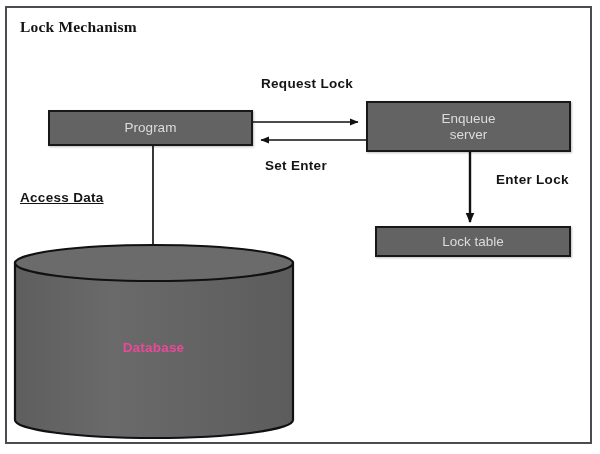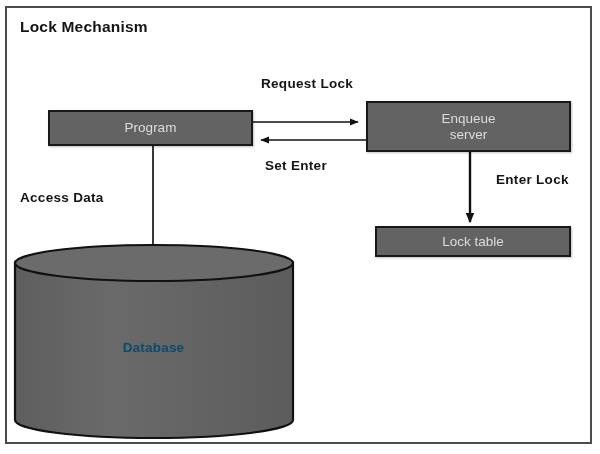--- a/index.html
+++ b/index.html
@@ -31,20 +31,21 @@
   }
   .title {
     position: absolute;
     left: 20px;
     top: 18px;
     font-size: 15.5px;
     font-weight: bold;
     color: #151515;
     letter-spacing: 0.2px;
     white-space: nowrap;
+    font-family: Liberation Serif, serif;
   }
   .node-box {
     position: absolute;
     background: #636363;
     border: 2px solid #17181c;
     box-sizing: border-box;
     display: flex;
     align-items: center;
     justify-content: center;
     text-align: center;
@@ -76,37 +77,37 @@
     position: absolute;
     font-size: 13.5px;
     font-weight: bold;
     color: #141414;
     letter-spacing: 0.3px;
     white-space: nowrap;
   }
   #label-request-lock { left: 243px; top: 76px; margin-left: 18px; }
   #label-set-lock     { left: 265px; top: 158px; }
   #label-enter-lock   { left: 496px; top: 172px; }
-  #label-access-data  { left: 20px;  top: 190px; }
+  #label-access-data  { left: 20px;  top: 190px; text-decoration: underline; }
 
   .conn-svg {
     position: absolute;
     left: 0;
     top: 0;
     width: 600px;
     height: 454px;
     pointer-events: none;
   }
   .db-label {
     position: absolute;
     left: 15px;
     top: 340px;
     width: 277px;
     text-align: center;
-    color: #0c4a6e;
+    color: #ec4899;
     font-size: 13.5px;
     font-weight: bold;
     letter-spacing: 0.2px;
   }
 </style>
 </head>
 <body>
 
 <div id="canvas">
 

